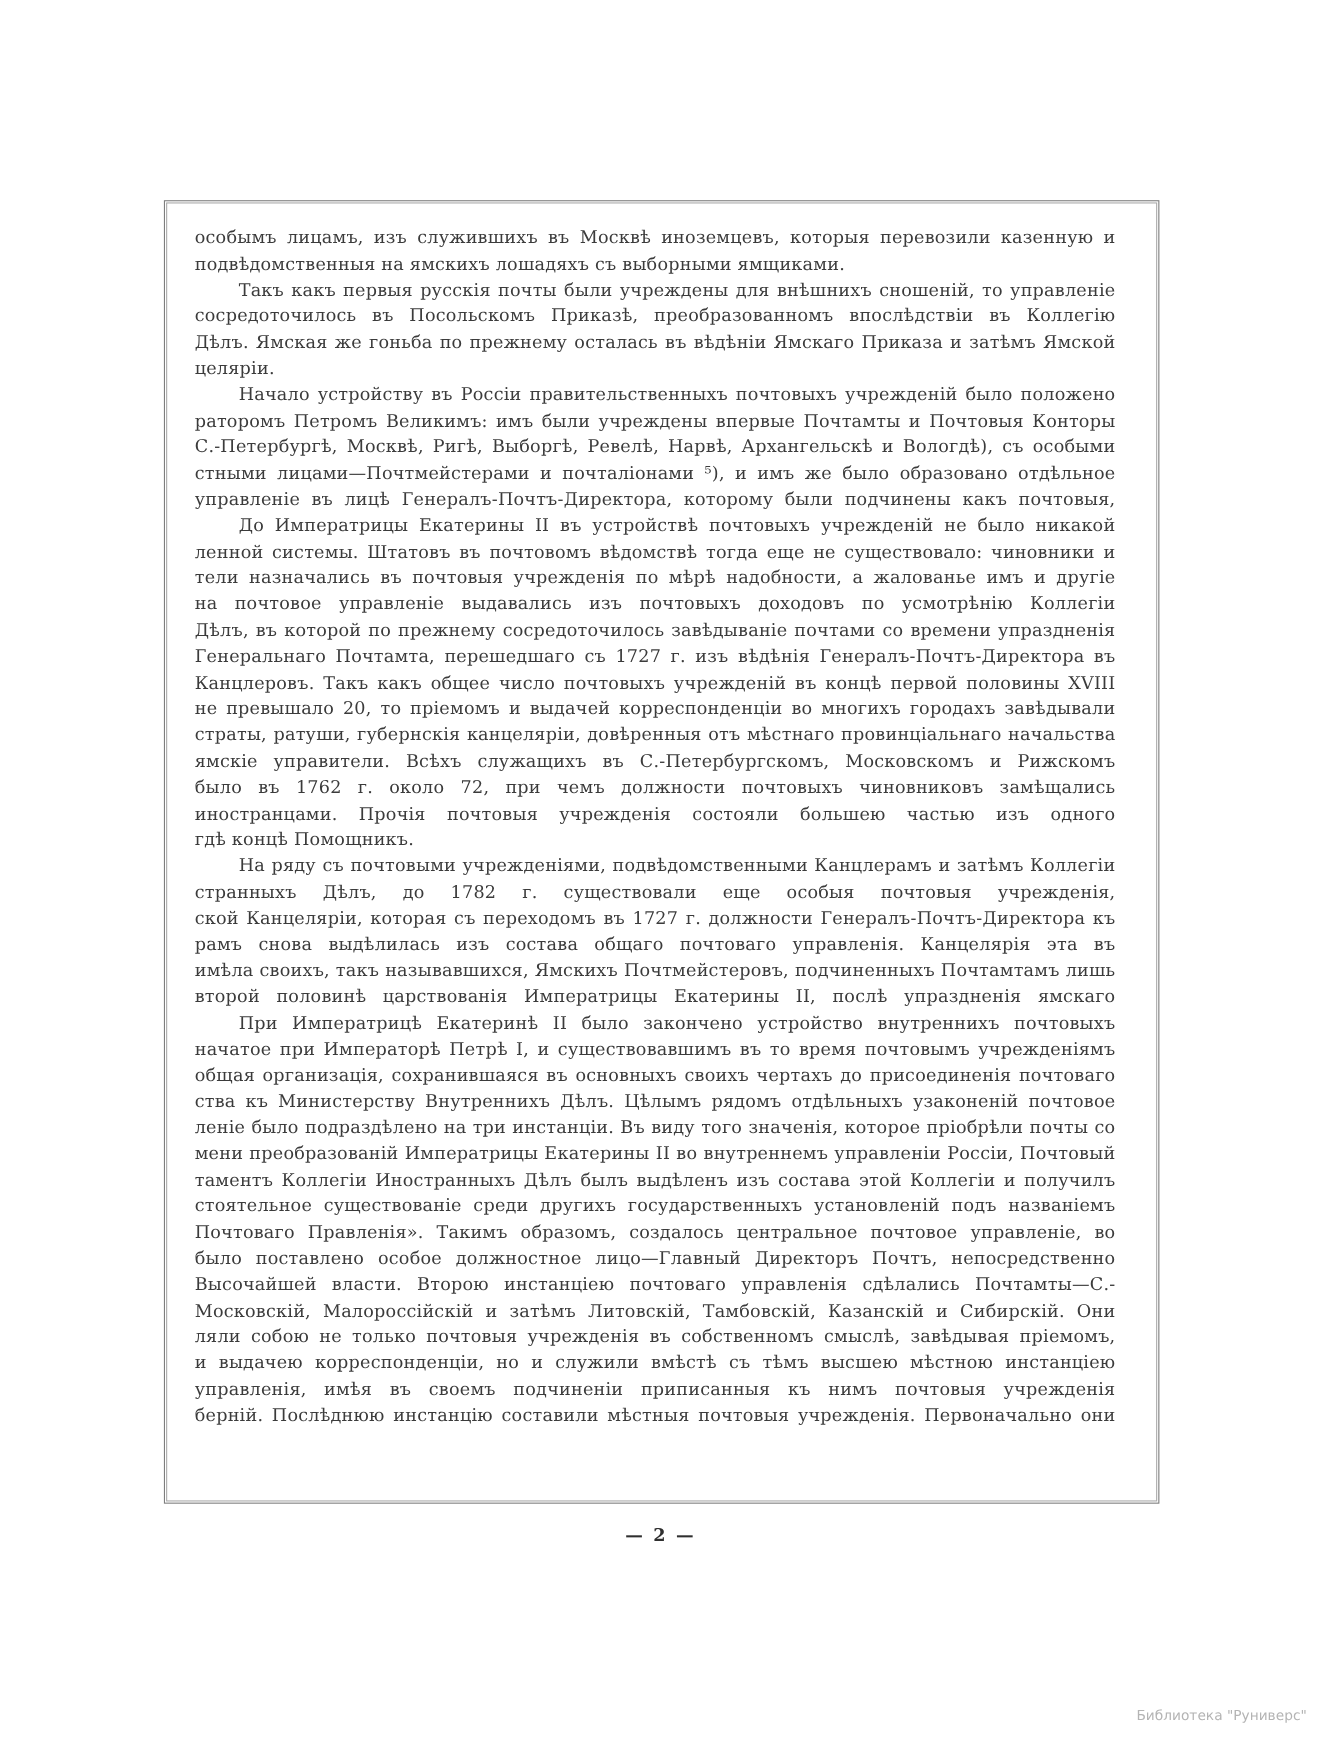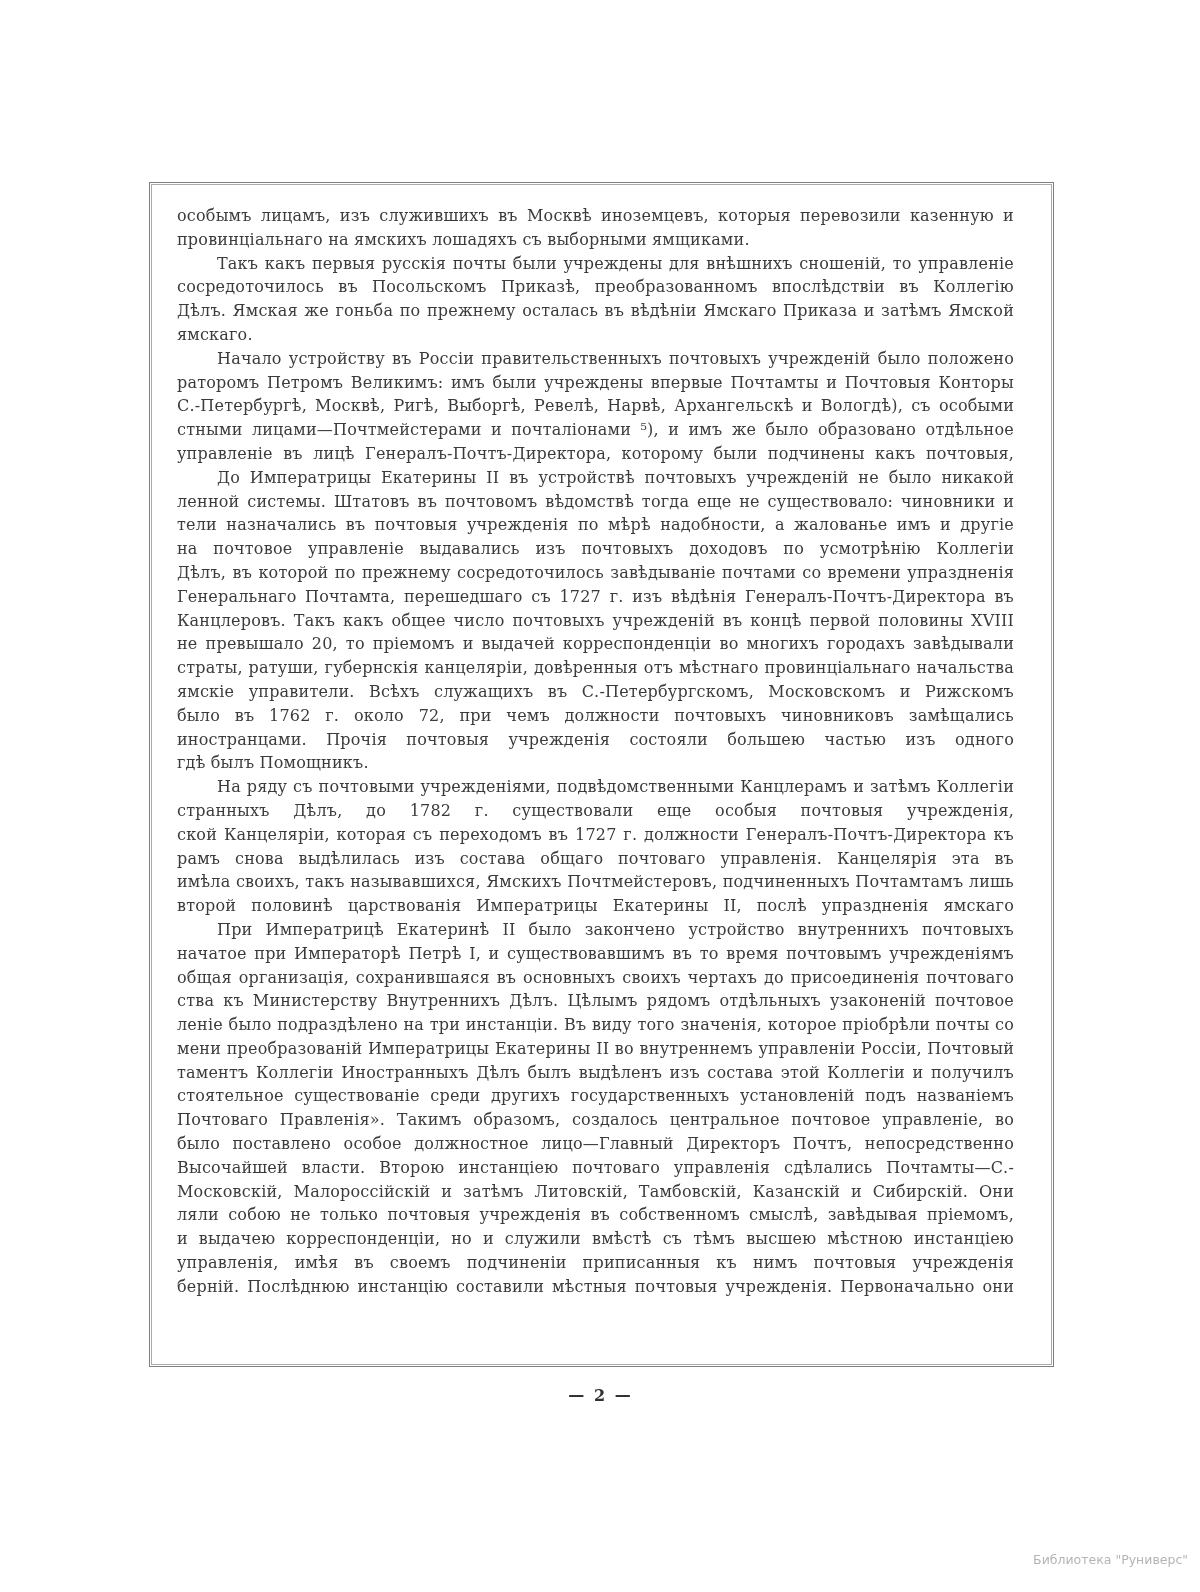--- a/index.html
+++ b/index.html
@@ -75,27 +75,27 @@
   }
 </style>
 </head>
 <body>
 
 <div class="sheet">
   <div class="frame">
     <div class="text-block">
         <div class="para">
           <div class="line">особымъ лицамъ, изъ служившихъ въ Москвѣ иноземцевъ, которыя перевозили казенную и частную</div>
-          <div class="line final">провинціальнаго на ямскихъ лошадяхъ съ выборными ямщиками.</div>
+          <div class="line final">подвѣдомственныя на ямскихъ лошадяхъ съ выборными ямщиками.</div>
         </div>
         <div class="para indent">
           <div class="line">Такъ какъ первыя русскія почты были учреждены для внѣшнихъ сношеній, то управленіе ими</div>
           <div class="line">сосредоточилось въ Посольскомъ Приказѣ, преобразованномъ впослѣдствіи въ Коллегію Иностранныхъ</div>
           <div class="line">Дѣлъ. Ямская же гоньба по прежнему осталась въ вѣдѣніи Ямскаго Приказа и затѣмъ Ямской Кан-</div>
-          <div class="line final">ямскаго.</div>
+          <div class="line final">целяріи.</div>
         </div>
         <div class="para indent">
           <div class="line">Начало устройству въ Россіи правительственныхъ почтовыхъ учрежденій было положено Импе-</div>
           <div class="line">раторомъ Петромъ Великимъ: имъ были учреждены впервые Почтамты и Почтовыя Конторы (въ</div>
           <div class="line">С.-Петербургѣ, Москвѣ, Ригѣ, Выборгѣ, Ревелѣ, Нарвѣ, Архангельскѣ и Вологдѣ), съ особыми должно-</div>
           <div class="line">стными лицами—Почтмейстерами и почталіонами ⁵), и имъ же было образовано отдѣльное почтовое</div>
           <div class="line">управленіе въ лицѣ Генералъ-Почтъ-Директора, которому были подчинены какъ почтовыя, такъ и</div>
         </div>
         <div class="para indent">
           <div class="line">До Императрицы Екатерины II въ устройствѣ почтовыхъ учрежденій не было никакой опредѣ-</div>
@@ -103,21 +103,21 @@
           <div class="line">тели назначались въ почтовыя учрежденія по мѣрѣ надобности, а жалованье имъ и другіе расходы</div>
           <div class="line">на почтовое управленіе выдавались изъ почтовыхъ доходовъ по усмотрѣнію Коллегіи Иностранныхъ</div>
           <div class="line">Дѣлъ, въ которой по прежнему сосредоточилось завѣдываніе почтами со времени упраздненія въ 1758 г.</div>
           <div class="line">Генеральнаго Почтамта, перешедшаго съ 1727 г. изъ вѣдѣнія Генералъ-Почтъ-Директора въ вѣдѣніе</div>
           <div class="line">Канцлеровъ. Такъ какъ общее число почтовыхъ учрежденій въ концѣ первой половины XVIII столѣтія</div>
           <div class="line">не превышало 20, то пріемомъ и выдачей корреспонденціи во многихъ городахъ завѣдывали маги-</div>
           <div class="line">страты, ратуши, губернскія канцеляріи, довѣренныя отъ мѣстнаго провинціальнаго начальства лица и</div>
           <div class="line">ямскіе управители. Всѣхъ служащихъ въ С.-Петербургскомъ, Московскомъ и Рижскомъ Почтамтахъ</div>
           <div class="line">было въ 1762 г. около 72, при чемъ должности почтовыхъ чиновниковъ замѣщались преимущественно</div>
           <div class="line">иностранцами. Прочія почтовыя учрежденія состояли большею частью изъ одного Почтмейстера, рѣдко</div>
-          <div class="line final">гдѣ былъ Помощникъ.</div>
+          <div class="line final">гдѣ концѣ Помощникъ.</div>
         </div>
         <div class="para indent">
           <div class="line">На ряду съ почтовыми учрежденіями, подвѣдомственными Канцлерамъ и затѣмъ Коллегіи Ино-</div>
           <div class="line">странныхъ Дѣлъ, до 1782 г. существовали еще особыя почтовыя учрежденія, подвѣдомственныя Ям-</div>
           <div class="line">ской Канцеляріи, которая съ переходомъ въ 1727 г. должности Генералъ-Почтъ-Директора къ Канцле-</div>
           <div class="line">рамъ снова выдѣлилась изъ состава общаго почтоваго управленія. Канцелярія эта въ нѣкоторыхъ городахъ</div>
           <div class="line">имѣла своихъ, такъ называвшихся, Ямскихъ Почтмейстеровъ, подчиненныхъ Почтамтамъ лишь во</div>
           <div class="line final">второй половинѣ царствованія Императрицы Екатерины II, послѣ упраздненія ямскаго вѣдомства.</div>
         </div>
         <div class="para indent">

